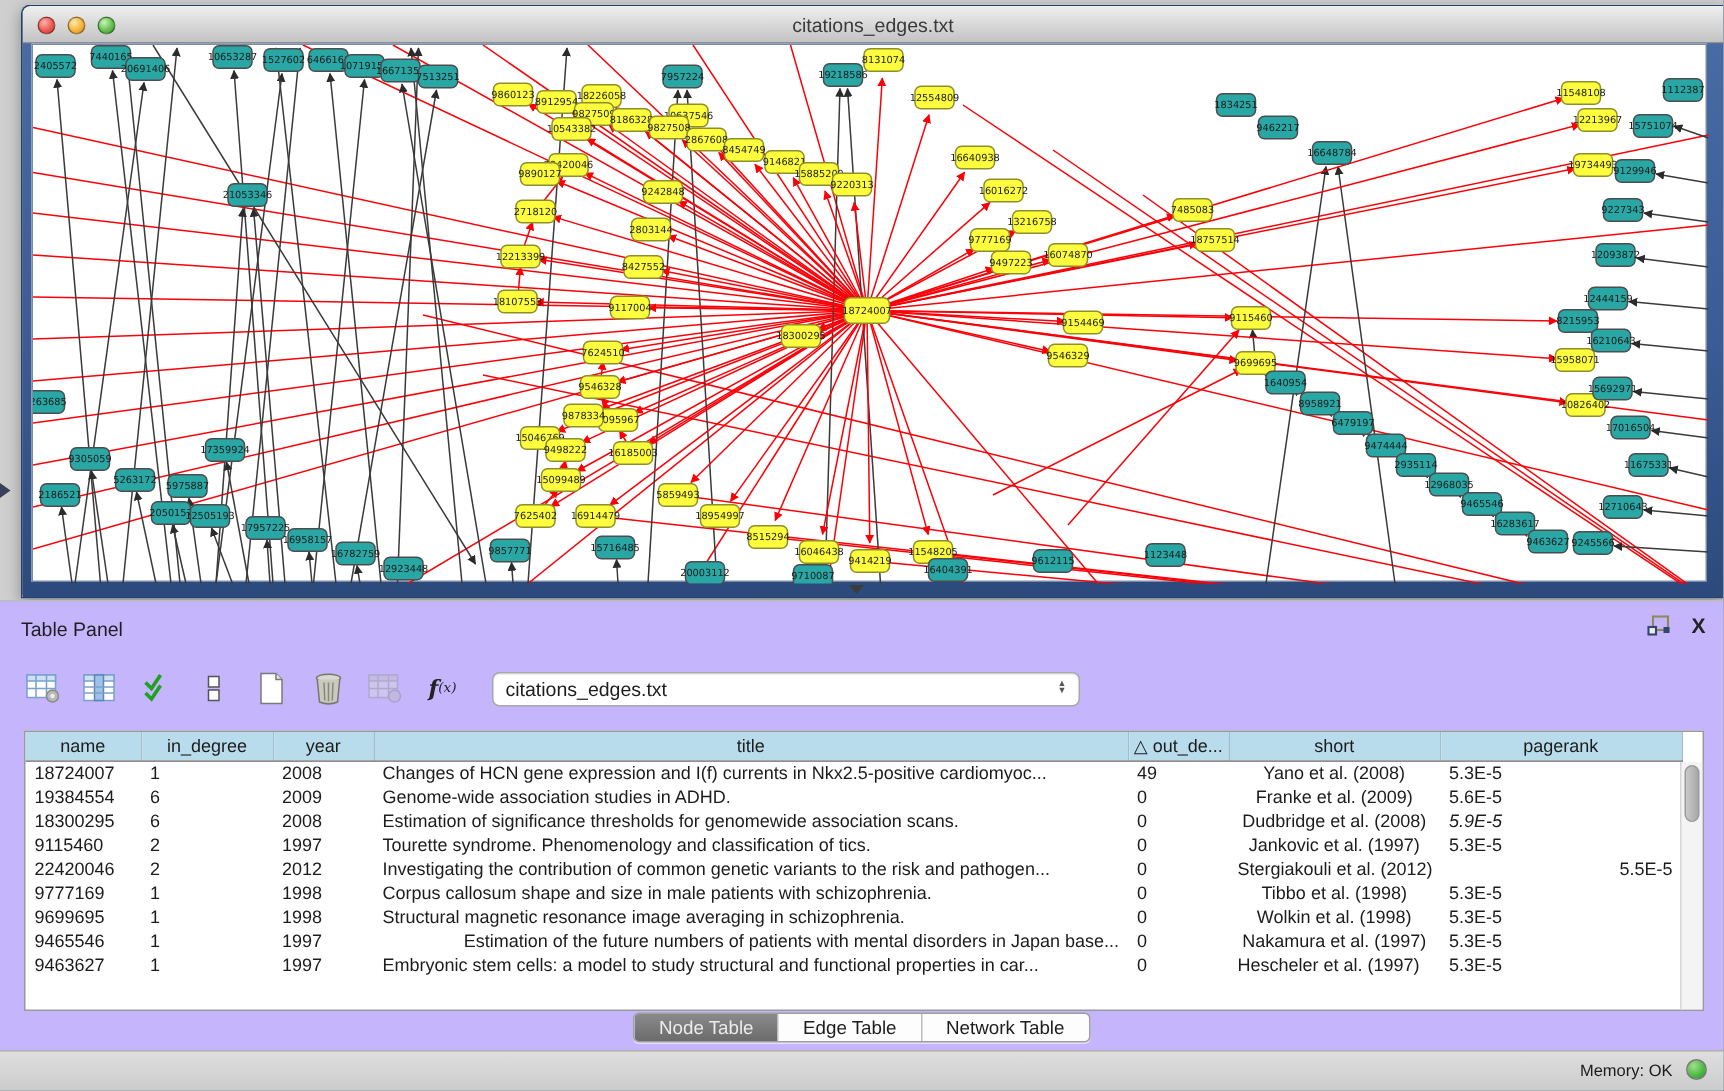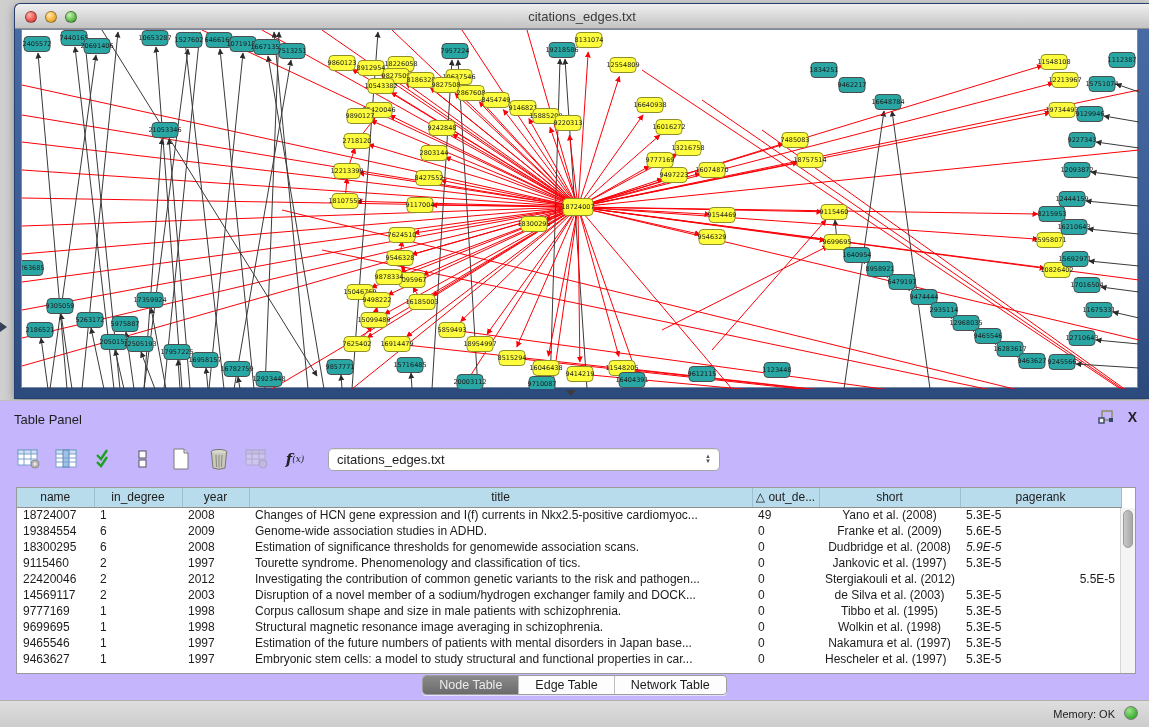--- a/index.html
+++ b/index.html
@@ -866,51 +866,42 @@
           <tr>
             <td style="text-align: left;">22420046</td>
             <td style="text-align: left;">2</td>
             <td style="text-align: left;">2012</td>
             <td style="text-align: left;">Investigating the contribution of common genetic variants to the risk and pathogen...</td>
             <td style="text-align: left;">0</td>
             <td style="text-align: left;">Stergiakouli et al. (2012)</td>
             <td style="text-align: right;">5.5E-5</td>
           </tr>
           <tr>
-            <td style="text-align: left;">14569117</td>
-            <td style="text-align: left;">2</td>
-            <td style="text-align: left;">2003</td>
-            <td style="text-align: left;">Disruption of a novel member of a sodium/hydrogen exchanger family and DOCK...</td>
-            <td style="text-align: left;">0</td>
-            <td style="text-align: center;">de Silva et al. (2003)</td>
-            <td style="text-align: left;">5.3E-5</td>
-          </tr>
-          <tr>
             <td style="text-align: left;">9777169</td>
             <td style="text-align: left;">1</td>
             <td style="text-align: left;">1998</td>
             <td style="text-align: left;">Corpus callosum shape and size in male patients with schizophrenia.</td>
             <td style="text-align: left;">0</td>
-            <td style="text-align: center;">Tibbo et al. (1995)</td>
+            <td style="text-align: center;">Tibbo et al. (1998)</td>
             <td style="text-align: left;">5.3E-5</td>
           </tr>
           <tr>
             <td style="text-align: left;">9699695</td>
             <td style="text-align: left;">1</td>
             <td style="text-align: left;">1998</td>
             <td style="text-align: left;">Structural magnetic resonance image averaging in schizophrenia.</td>
             <td style="text-align: left;">0</td>
             <td style="text-align: center;">Wolkin et al. (1998)</td>
             <td style="text-align: left;">5.3E-5</td>
           </tr>
           <tr>
             <td style="text-align: left;">9465546</td>
             <td style="text-align: left;">1</td>
             <td style="text-align: left;">1997</td>
-            <td style="text-align: left;">Estimation of the future numbers of patients with mental disorders in Japan base...</td>
+            <td style="text-align: right;">Estimation of the future numbers of patients with mental disorders in Japan base...</td>
             <td style="text-align: left;">0</td>
             <td style="text-align: center;">Nakamura et al. (1997)</td>
             <td style="text-align: left;">5.3E-5</td>
           </tr>
           <tr>
             <td style="text-align: left;">9463627</td>
             <td style="text-align: left;">1</td>
             <td style="text-align: left;">1997</td>
             <td style="text-align: left;">Embryonic stem cells: a model to study structural and functional properties in car...</td>
             <td style="text-align: left;">0</td>

